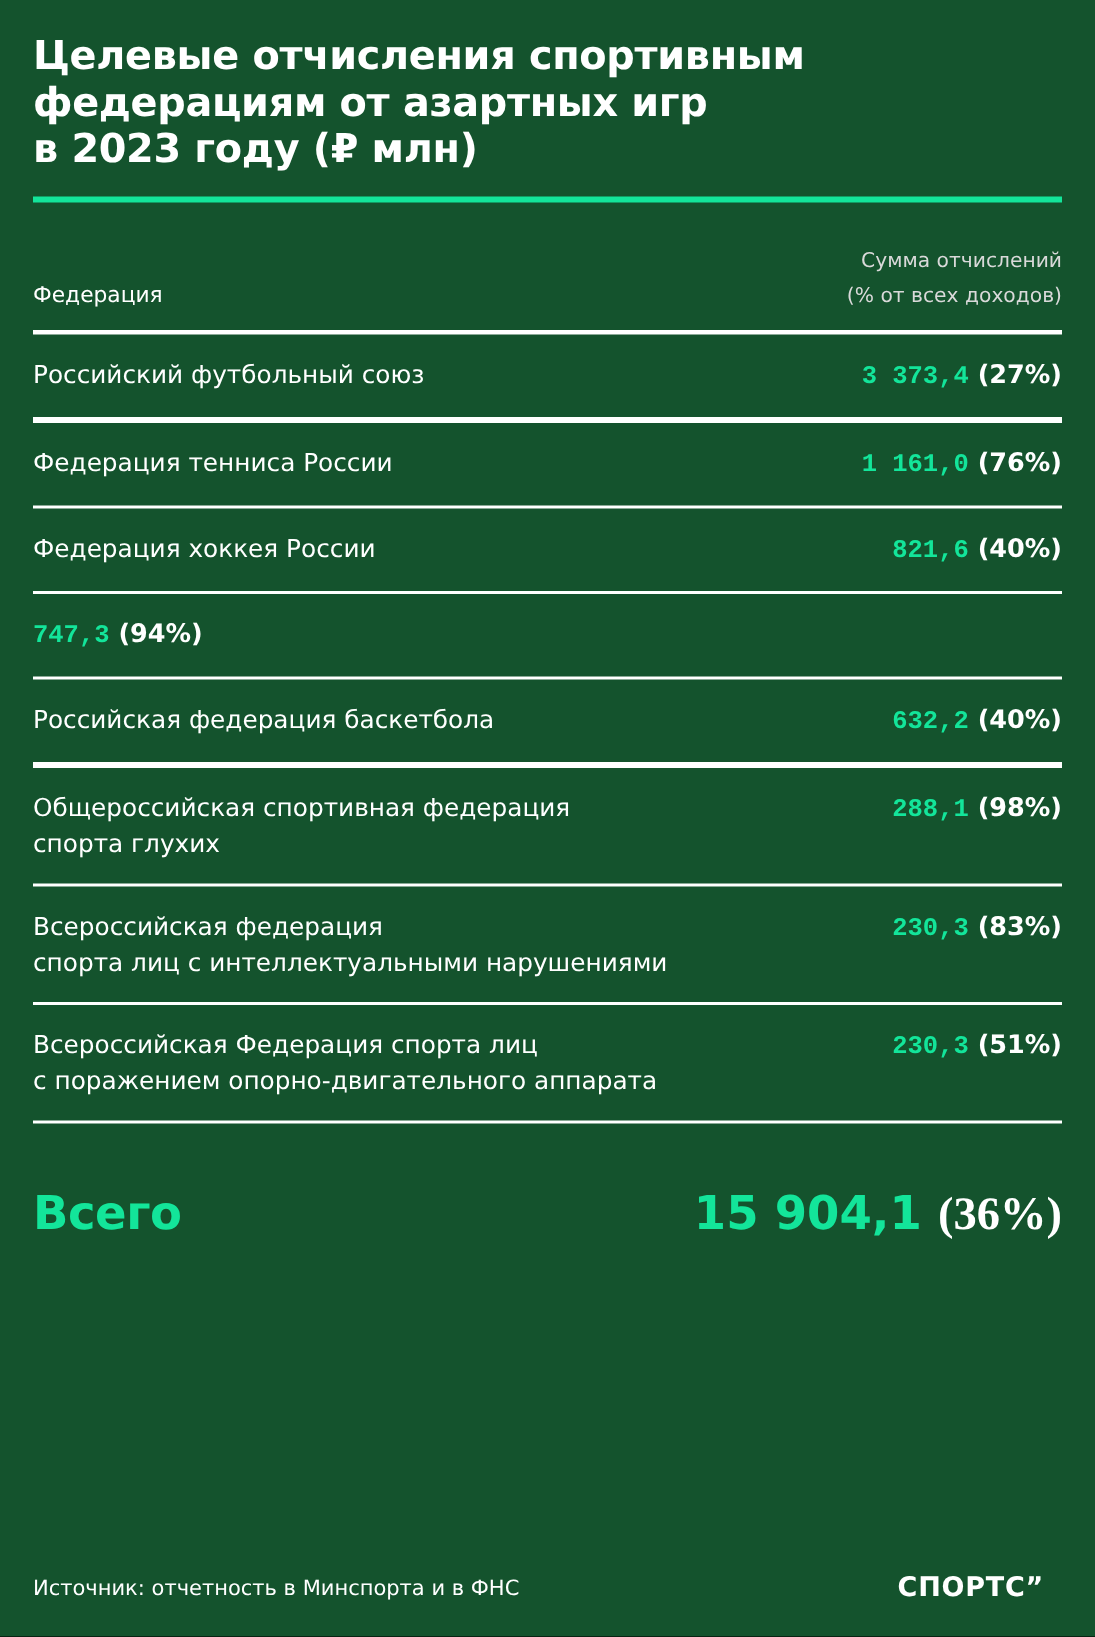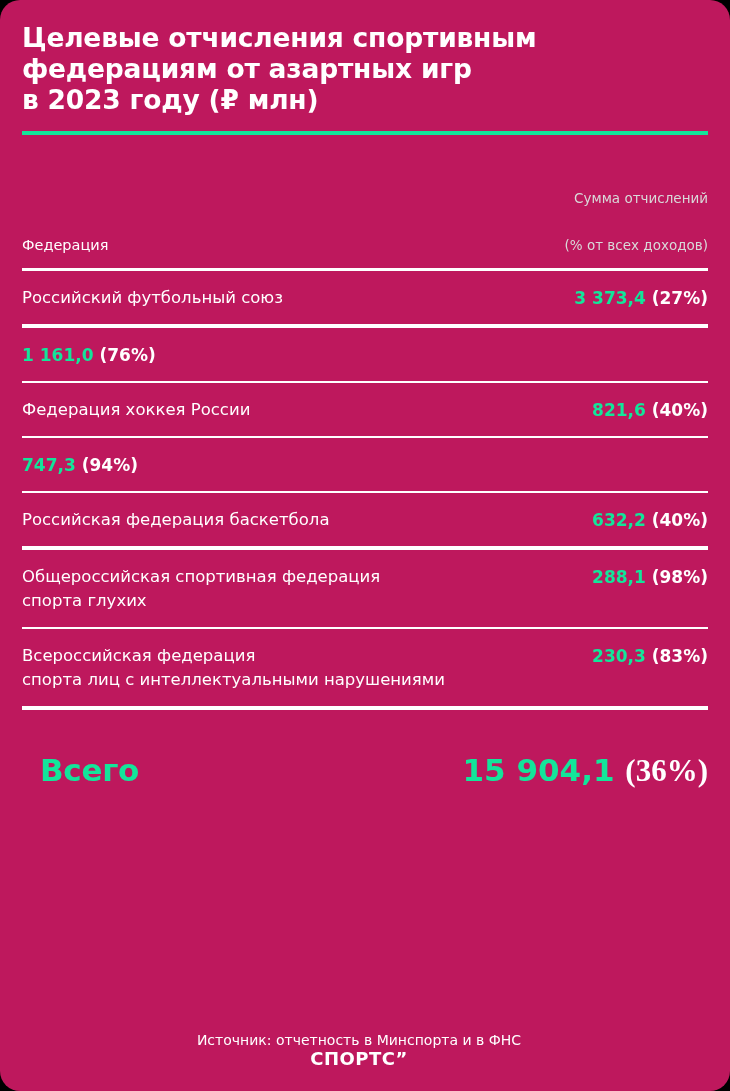--- a/index.html
+++ b/index.html
@@ -13,22 +13,21 @@
     font-family: "DejaVu Sans", "Liberation Sans", sans-serif;
     color: #ffffff;
     overflow: hidden;
   }
   .page {
     position: relative;
     width: 730px;
     height: 1091px;
     box-sizing: border-box;
     padding: 0 22px;
-    background: #be185d;
-    border-radius: 20px;
+    background: #14532d;
   }
 
   
   .title {
     padding-top: 22px;
     font-size: 26.5px;
     line-height: 31px;
     font-weight: bold;
     letter-spacing: -0.2px;
     color: #ffffff;
@@ -57,21 +56,20 @@
     align-self: flex-end;
   }
   .col-head-right {
     text-align: right;
     font-size: 13.5px;
     color: #d9d9d9;
     line-height: 23px;
   }
   .col-head-right span {
     display: block;
-    margin-top: 24px;
   }
 
   .rule {
     height: 3px;
     background: #ffffff;
     width: 100%;
   }
   .rule.thin {
     height: 2px;
     background: #ffffff;
@@ -94,32 +92,32 @@
   .row-value {
     font-size: 17px;
     line-height: 24px;
     font-weight: bold;
     white-space: nowrap;
     text-align: right;
     flex: none;
   }
   .row-value .num {
     color: #13e59a;
+    font-family: Liberation Mono, monospace;
   }
   .row-value .pct {
     color: #ffffff;
   }
 
   
   .total {
     display: flex;
     justify-content: space-between;
     align-items: baseline;
     padding-top: 42px;
-    margin-left: 18px;
   }
   .total-label {
     font-size: 31px;
     font-weight: bold;
     color: #13e59a;
     letter-spacing: -0.3px;
   }
   .total-value {
     font-size: 31px;
     font-weight: bold;
@@ -130,21 +128,20 @@
 
   
   .footer {
     position: absolute;
     left: 22px;
     right: 34px;
     bottom: 22px;
     display: flex;
     justify-content: space-between;
     align-items: center;
-    flex-direction: column;
   }
   .source {
     font-size: 14px;
     color: #ffffff;
   }
   .logo {
     font-size: 18px;
     font-weight: bold;
     letter-spacing: 0.5px;
     color: #ffffff;
@@ -172,20 +169,21 @@
   <div class="rule"></div>
 
   <div id="rows">
       <div class="row">
         <div class="row-name">Российский футбольный союз</div>
         <div class="row-value"><span class="num">3 373,4</span> <span class="pct">(27%)</span></div>
       </div>
       <div class="rule thin"></div>
       <div class="rule thin"></div>
       <div class="row">
+        <div class="row-name">Федерация тенниса России</div>
         <div class="row-value"><span class="num">1 161,0</span> <span class="pct">(76%)</span></div>
       </div>
       <div class="rule thin"></div>
       <div class="row">
         <div class="row-name">Федерация хоккея России</div>
         <div class="row-value"><span class="num">821,6</span> <span class="pct">(40%)</span></div>
       </div>
       <div class="rule thin"></div>
       <div class="row">
         <div class="row-value"><span class="num">747,3</span> <span class="pct">(94%)</span></div>
@@ -202,20 +200,25 @@
 спорта глухих</div>
         <div class="row-value"><span class="num">288,1</span> <span class="pct">(98%)</span></div>
       </div>
       <div class="rule thin"></div>
       <div class="row">
         <div class="row-name">Всероссийская федерация
 спорта лиц с интеллектуальными нарушениями</div>
         <div class="row-value"><span class="num">230,3</span> <span class="pct">(83%)</span></div>
       </div>
       <div class="rule thin"></div>
+      <div class="row">
+        <div class="row-name">Всероссийская Федерация спорта лиц
+с поражением опорно-двигательного аппарата</div>
+        <div class="row-value"><span class="num">230,3</span> <span class="pct">(51%)</span></div>
+      </div>
       <div class="rule thin"></div>
     </div>
 
   <div class="total">
     <div class="total-label">Всего</div>
     <div class="total-value">
       <span class="num">15 904,1</span>
       <span class="pct">(36%)</span>
     </div>
   </div>

